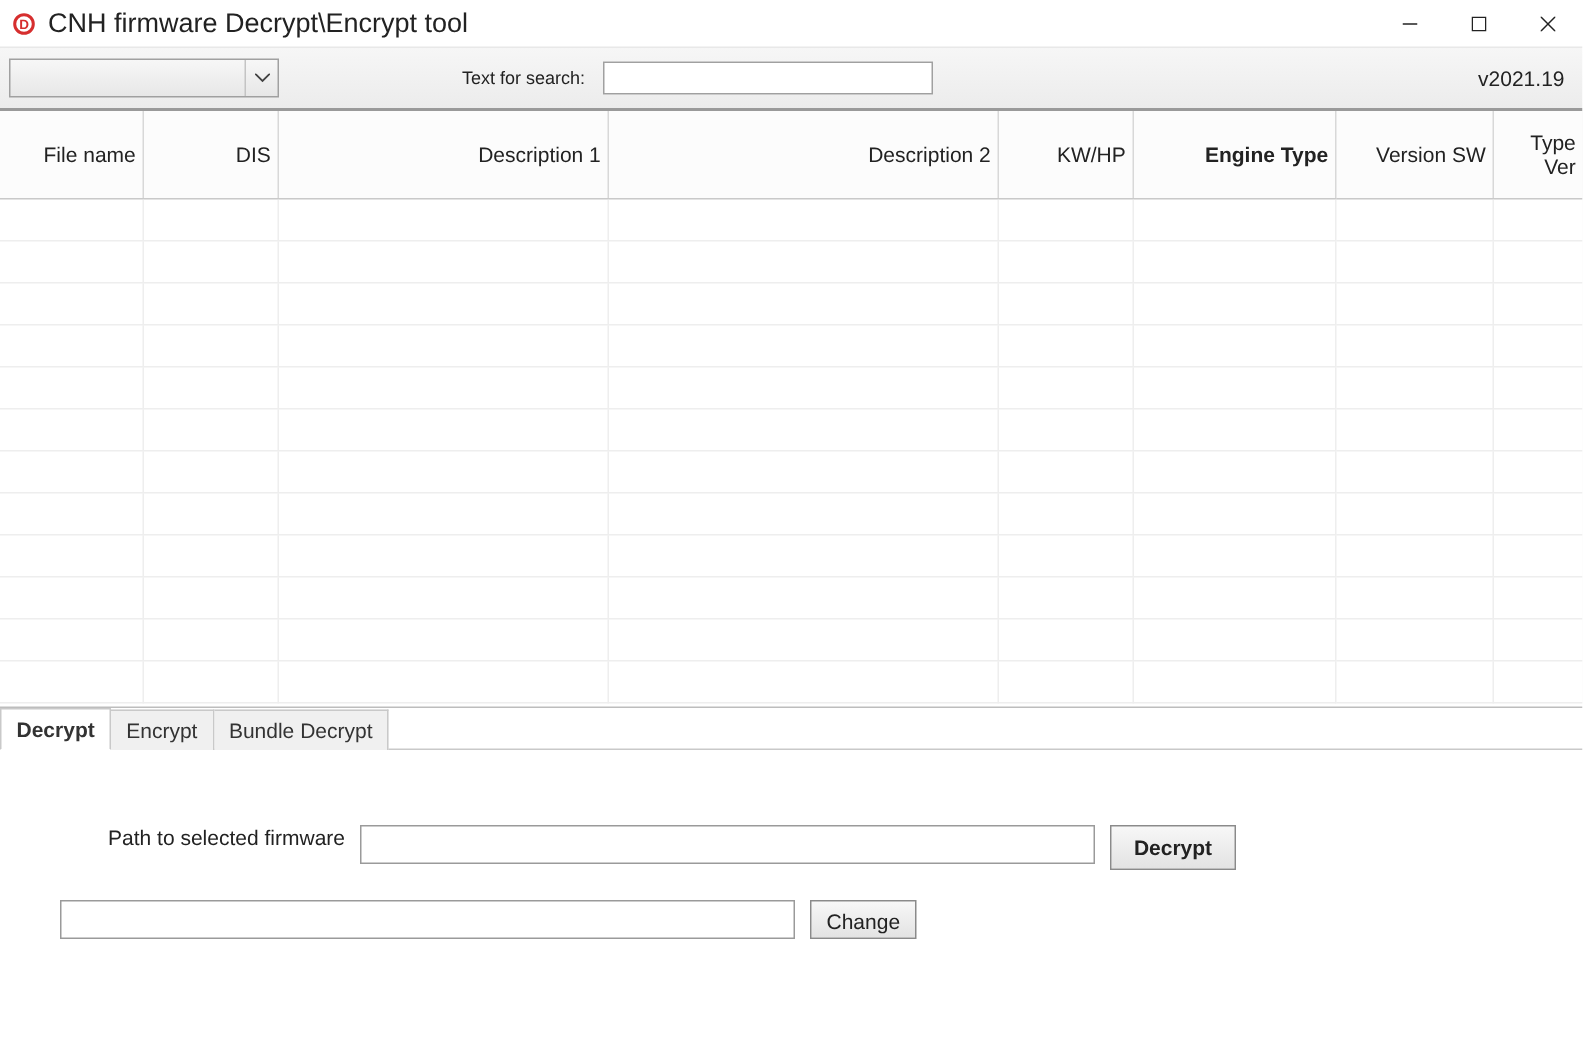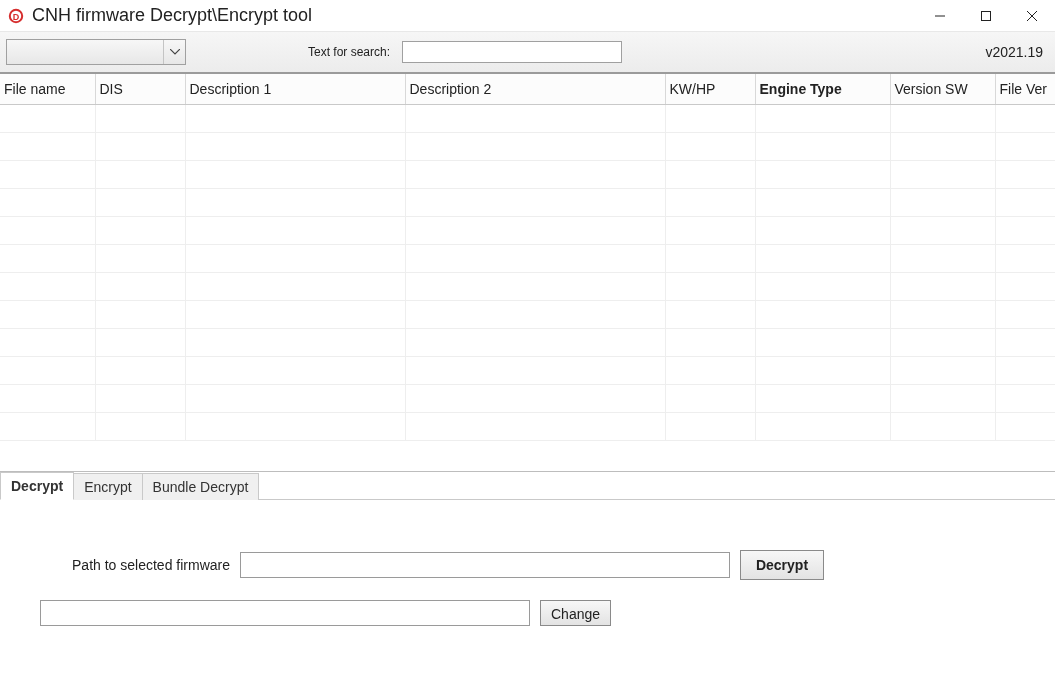--- a/index.html
+++ b/index.html
@@ -91,22 +91,22 @@
     width: 100%;
     table-layout: fixed;
   }
   thead th {
     background: #fcfcfc;
     border-right: 1px solid #d8d8d8;
     border-bottom: 1px solid #c9c9c9;
     font-weight: normal;
     font-size: 14px;
     color: #222;
-    padding: 0 4px;
-    text-align: left;
+    padding: 13px 4px;
+    text-align: right;
     height: 30px;
   }
   tbody td {
     border-right: 1px solid #eee;
     border-bottom: 1px solid #eee;
     height: 28px;
     padding: 0 4px;
   }
   .col-0 { width: 95px; }
   .col-1 { width: 90px; }
@@ -146,21 +146,20 @@
   }
 
   
   .tab-panel {
     padding: 50px 40px;
     background: #fff;
     height: 198px;
   }
   .form-row {
     display: flex;
-    align-items: center;
     margin-bottom: 20px;
   }
   .form-label {
     width: 200px;
     text-align: right;
     padding-right: 10px;
     font-size: 14px;
     color: #222;
   }
   .form-input {
@@ -240,21 +239,21 @@
   <table>
     <thead>
       <tr id="header-row">
           <th class="col-0">File name</th>
           <th class="col-1">DIS</th>
           <th class="col-2">Description 1</th>
           <th class="col-3">Description 2</th>
           <th class="col-4">KW/HP</th>
           <th class="col-5">Engine Type</th>
           <th class="col-6">Version SW</th>
-          <th class="col-7">File Ver</th>
+          <th class="col-7">Type Ver</th>
         </tr>
     </thead>
     <tbody id="table-body">
         <tr>
           <td class="col-0"></td>
           <td class="col-1"></td>
           <td class="col-2"></td>
           <td class="col-3"></td>
           <td class="col-4"></td>
           <td class="col-5"></td>

